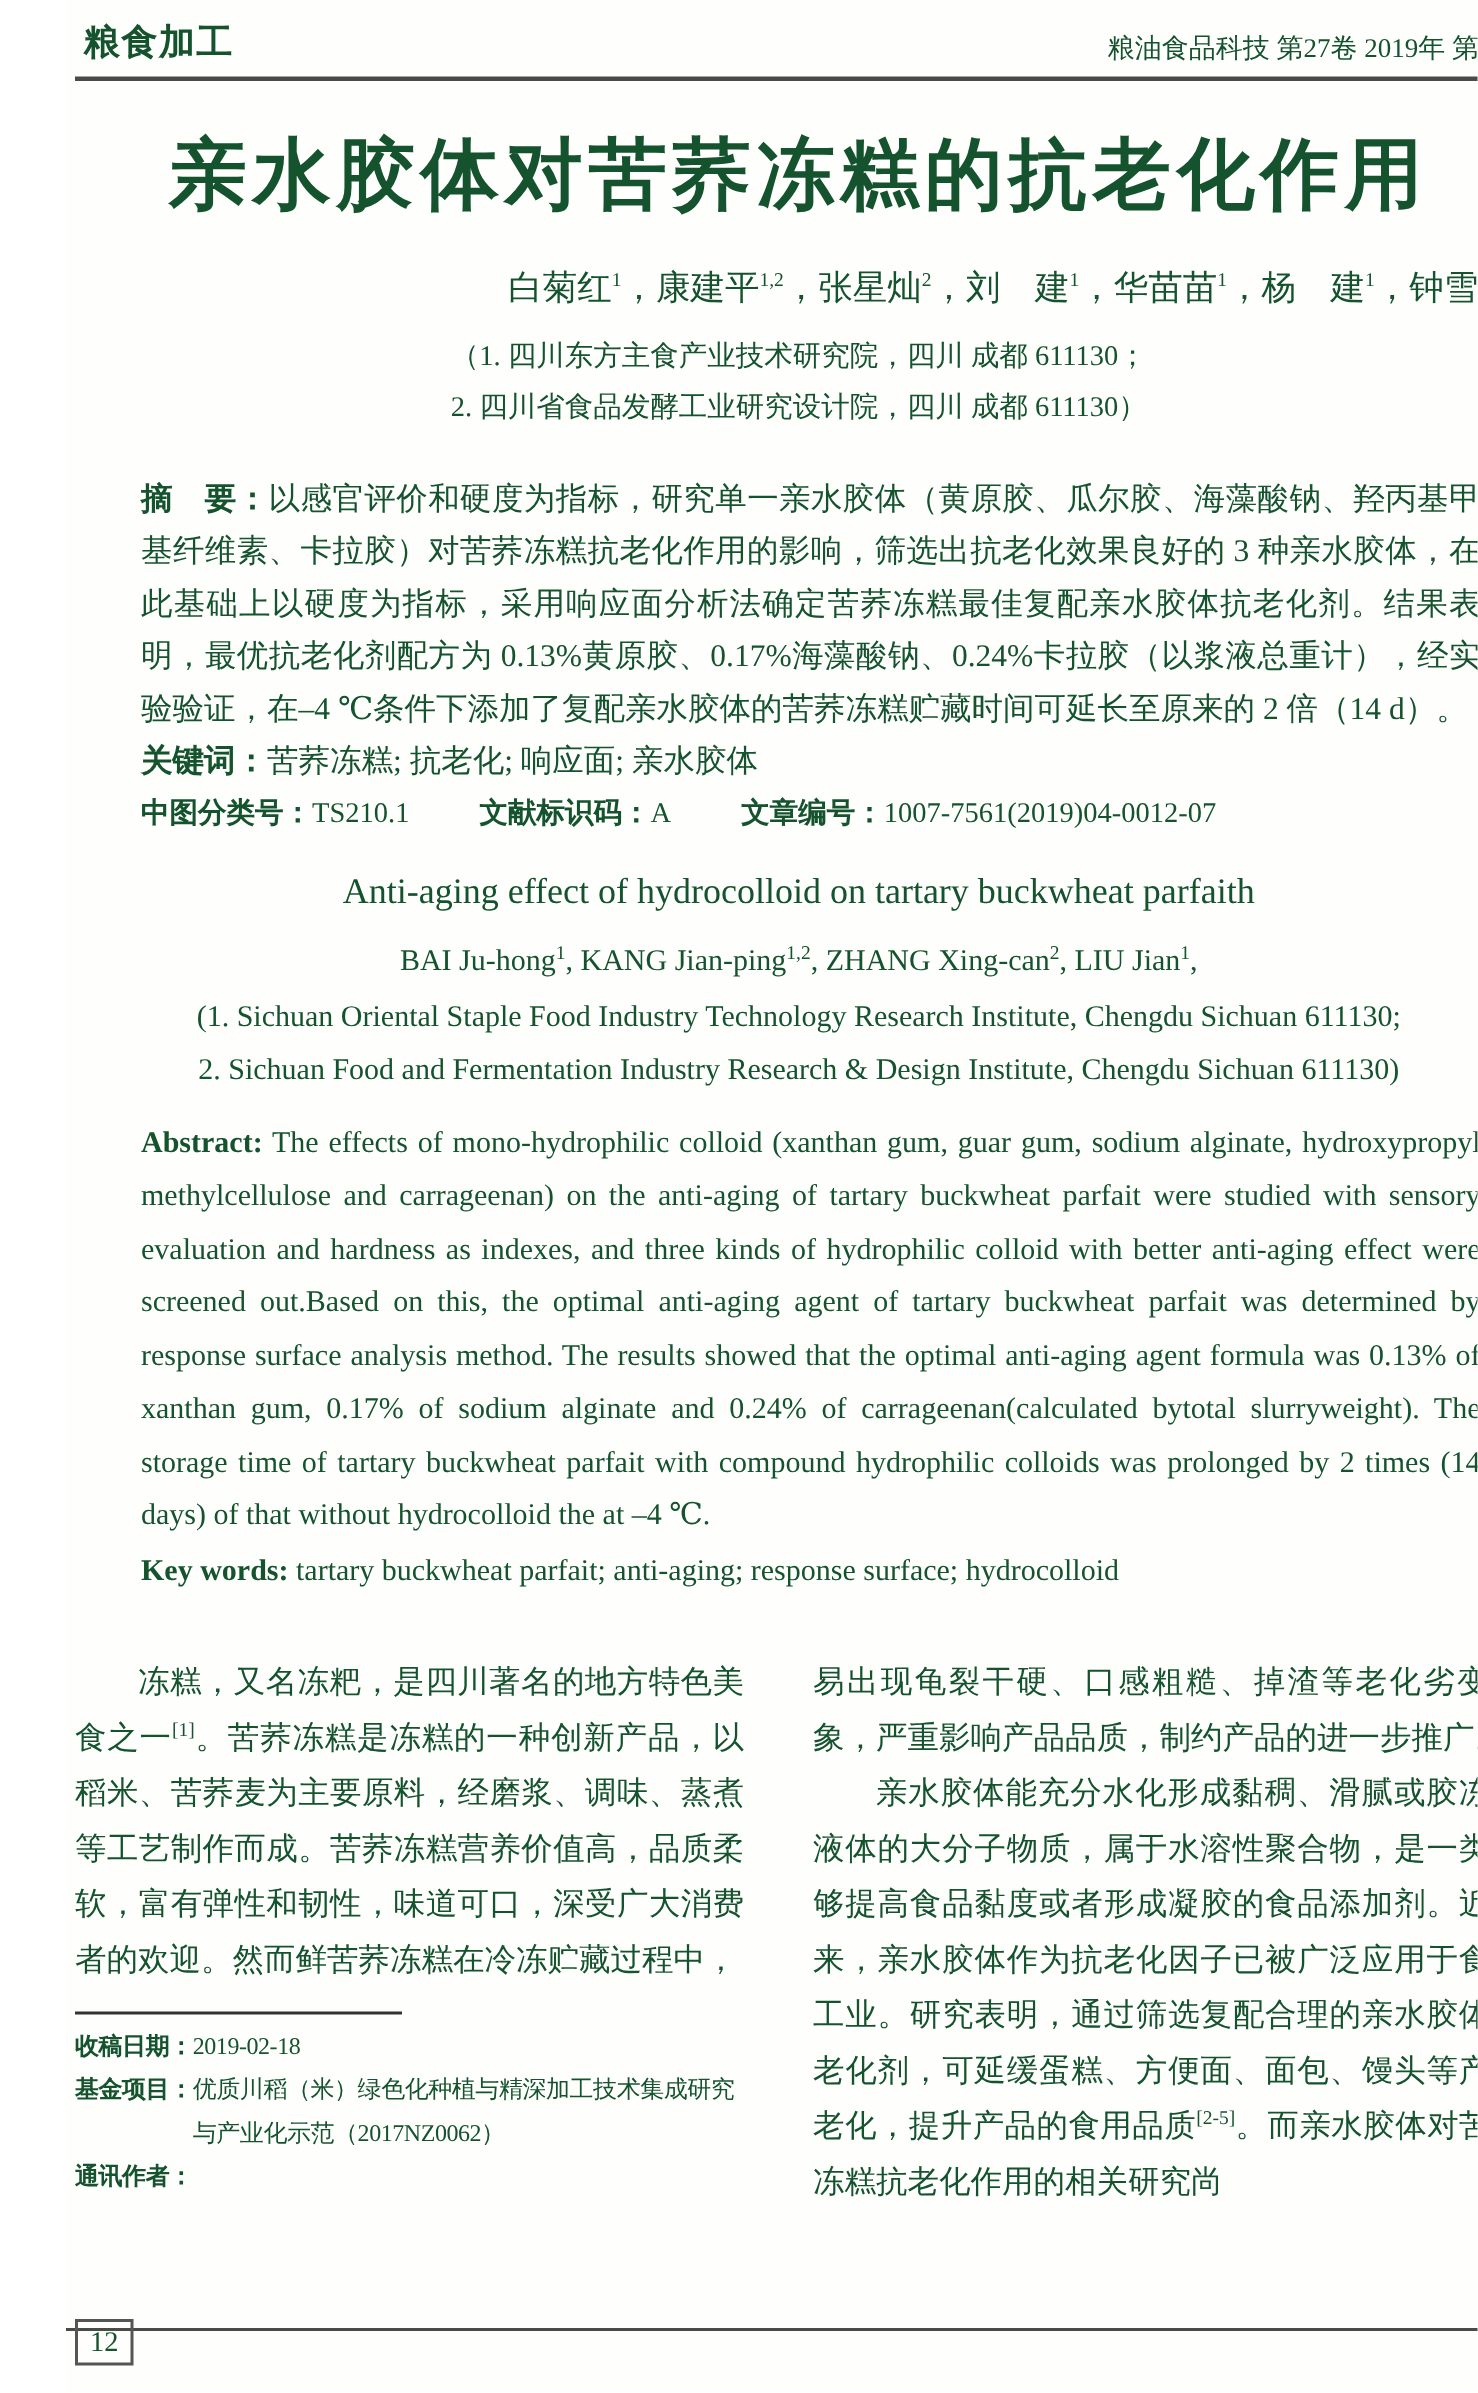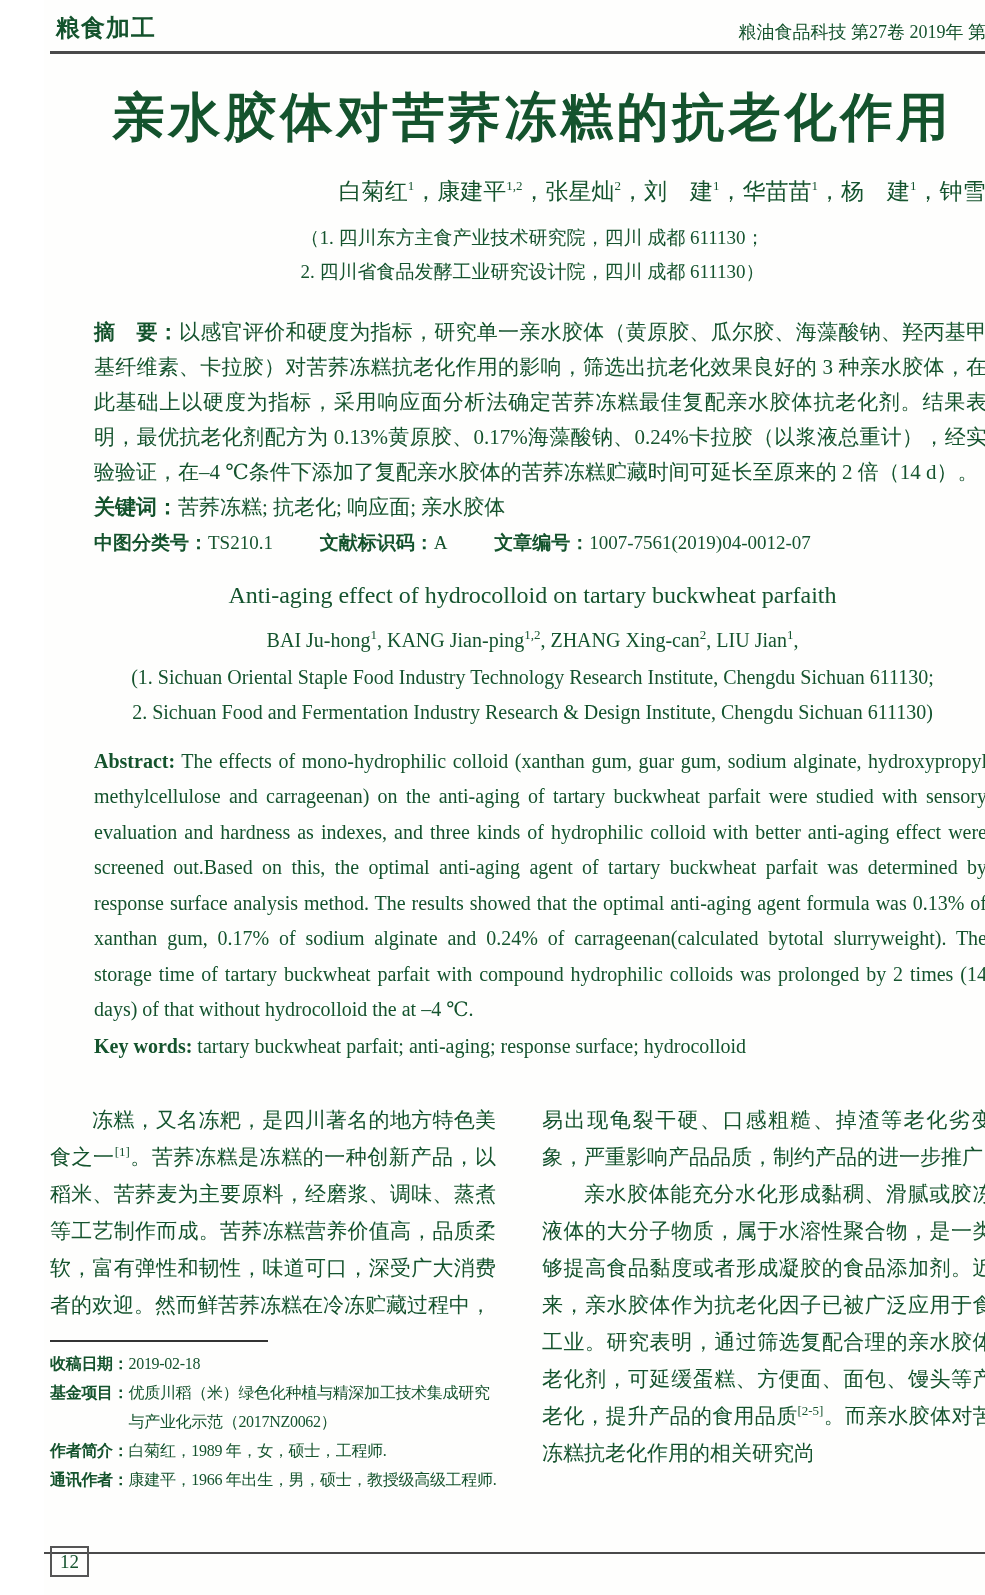--- a/index.html
+++ b/index.html
@@ -154,26 +154,21 @@
         <div class="fn-rule"></div>
         <div class="fn-row fn-nowrap">
           <span class="fn-label">收稿日期：</span>
             <span class="fn-text">2019-02-18</span>
         </div>
         <div class="fn-row">
           <span class="fn-label">基金项目：</span>
             <span class="fn-text">优质川稻（米）绿色化种植与精深加工技术集成研究与产业化示范（2017NZ0062）</span>
         </div>
         <div class="fn-row fn-nowrap">
-          <span class="fn-label">作者简介：</span>
-            <span class="fn-text">白菊红，1989 年，女，硕士，工程师.</span>
-        </div>
-        <div class="fn-row fn-nowrap">
           <span class="fn-label">通讯作者：</span>
-            <span class="fn-text">康建平，1966 年出生，男，硕士，教授级高级工程师.</span>
         </div>
       </div>
     </div>
 
     <div class="col-gap"></div>
 
     <div class="col-right">
       <p class="body-p">易出现龟裂干硬、口感粗糙、掉渣等老化劣变现象，严重影响产品品质，制约产品的进一步推广。</p>
       <p class="body-p indent">
         <span>亲水胶体能充分水化形成黏稠、滑腻或胶冻状液体的大分子物质，属于水溶性聚合物，是一类能够提高食品黏度或者形成凝胶的食品添加剂。近年来，亲水胶体作为抗老化因子已被广泛应用于食品工业。研究表明，通过筛选复配合理的亲水胶体抗老化剂，可延缓蛋糕、方便面、面包、馒头等产品老化，提升产品的食用品质</span><sup class="ref">[2-5]</sup><span>。而亲水胶体对苦荞冻糕抗老化作用的相关研究尚</span>

